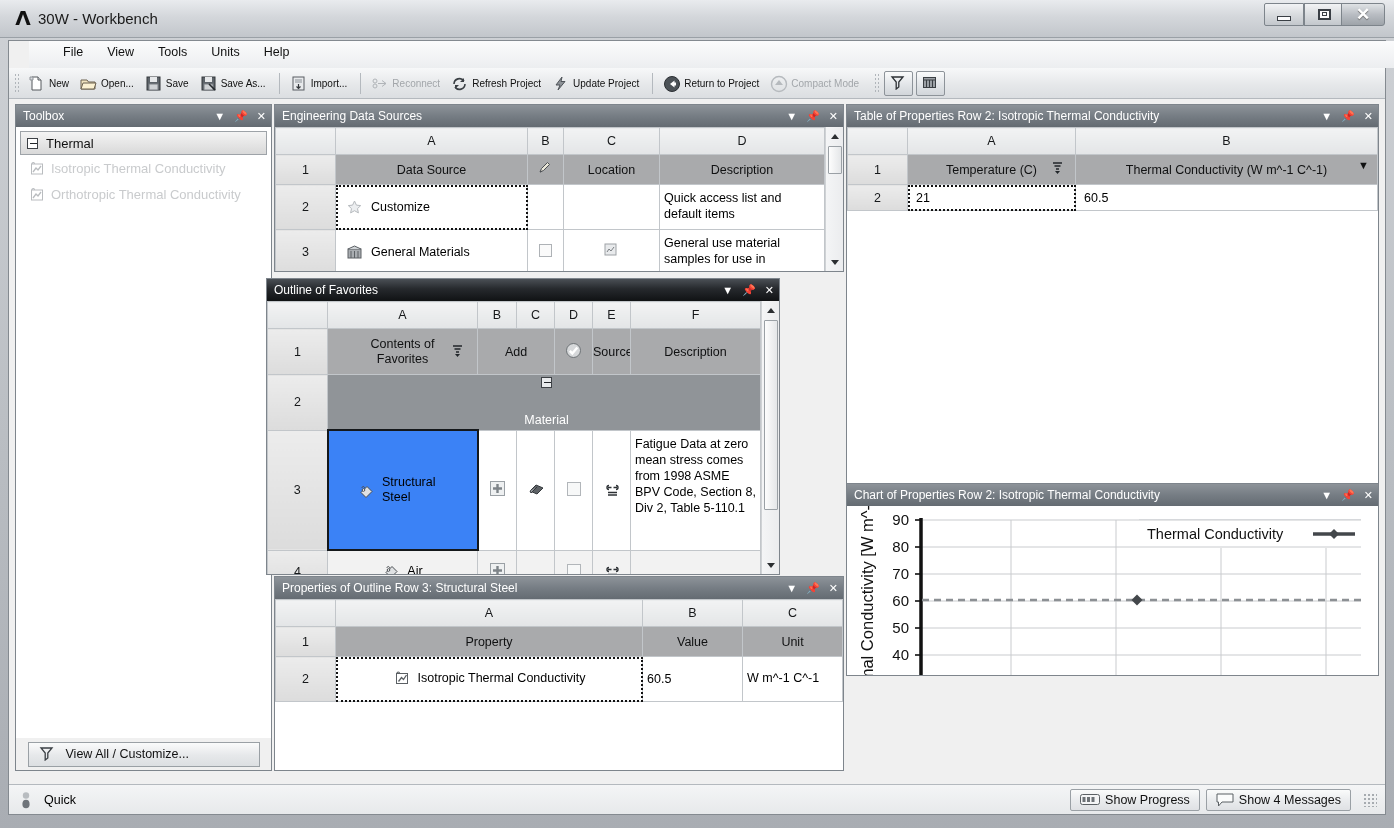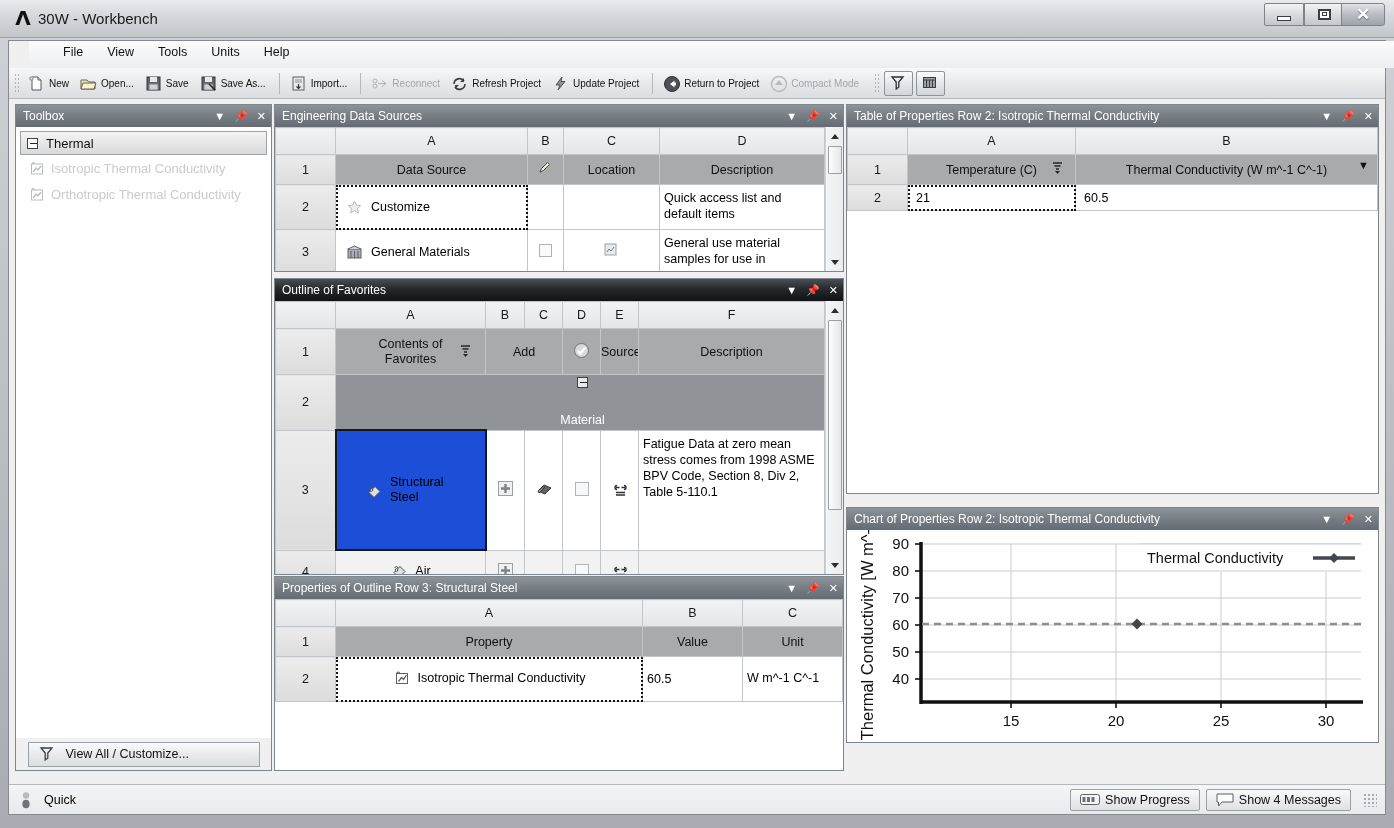--- a/index.html
+++ b/index.html
@@ -494,21 +494,21 @@
               <span class="arrow-up"></span>
             </div>
           <div class="vs-thumb" style="top:19px; height:28px;"></div>
           <div class="vs-dn">
               <span class="arrow-dn"></span>
             </div>
         </div>
       </div>
     </div>
 
-    <div class="panel" style="left:265px; top:237px; width:570px; height:297px; z-index:5;">
+    <div class="panel" style="left:257px; top:237px; width:514px; height:297px; z-index:5;">
       <div class="ptitle active">
         <span>Outline of Favorites</span>
         <span class="pt-ctrls">
           <span>▼</span>
           <span>📌</span>
           <span>✕</span>
         </span>
       </div>
       <div class="pbody">
         <div style="position:absolute; left:0; top:0; right:18px; bottom:0; overflow:hidden;">
@@ -557,21 +557,21 @@
               <td class="rowhdr">2</td>
               <td colspan="6" style="background:#909498;color:#fff;padding-left:9px;">
                 <span style="display:flex;align-items:center;gap:25px;flex-direction:column;">
                   <span class="expander" style="background:#e8eaec;"></span>
                   <span>Material</span>
                 </span>
               </td>
             </tr>
             <tr style="height:120px;">
               <td class="rowhdr">3</td>
-              <td style="background:#1d4ed8;border:2px solid #15181b;text-align:center;">
+              <td style="background:#3b82f6;border:2px solid #15181b;text-align:center;">
                 <span style="display:inline-flex;align-items:center;gap:8px;">
                   <span class="ic">
                         <svg width="19" height="19" viewBox="0 0 19 19">
                           <path d="M4 10.5l6-6 5 5-6 6z" fill="#dfe1e3" stroke="#4a4e52"></path>
                           <circle cx="6.5" cy="8" r="1.3" fill="#fff" stroke="#4a4e52"></circle>
                           <path d="M5 6c0-2 2.5-2 2.5 0" fill="none" stroke="#4a4e52"></path>
                         </svg>
                       </span>
                   <span style="text-align:left;line-height:1.2;display:inline-block;width:66px;">Structural Steel</span>
                 </span>
@@ -739,21 +739,21 @@
           <tr style="height:26px;">
             <td class="rowhdr">2</td>
             <td class="sel-dotted" style="padding-left:8px;">21</td>
             <td style="padding-left:8px;">60.5</td>
           </tr>
         </tbody>
           </table>
       </div>
     </div>
 
-    <div class="panel" style="left:837px; top:466px; width:533px; height:236px;">
+    <div class="panel" style="left:837px; top:442px; width:533px; height:193px;">
       <div class="ptitle">
         <span>Chart of Properties Row 2: Isotropic Thermal Conductivity</span>
         <span class="pt-ctrls">
           <span>▼</span>
           <span>📌</span>
           <span>✕</span>
         </span>
       </div>
       <div class="pbody">
         <div id="chart-area">

